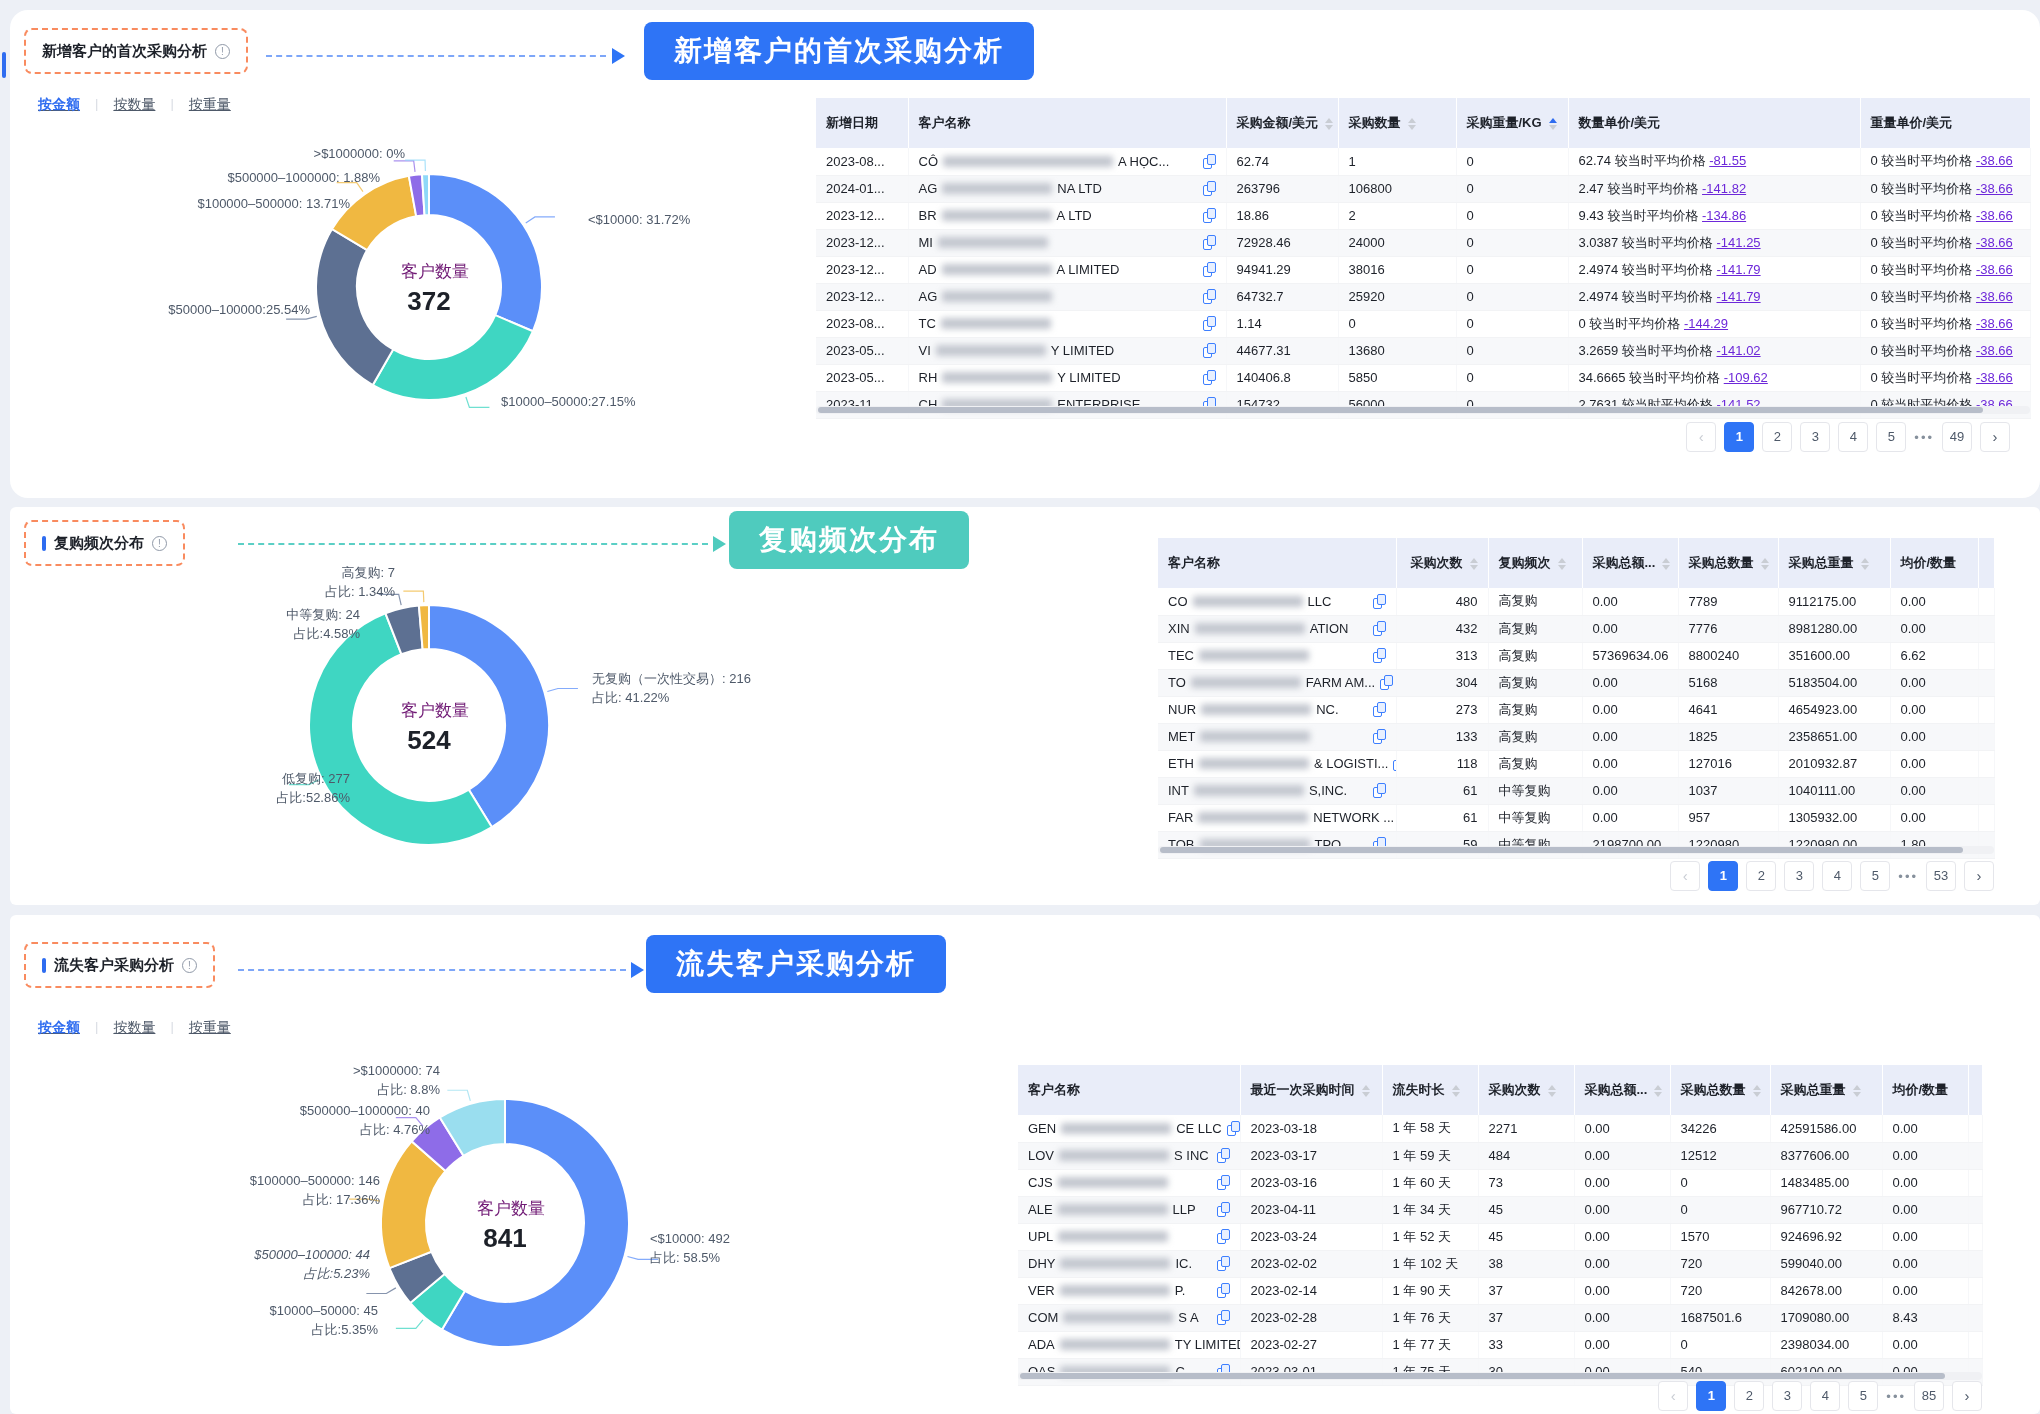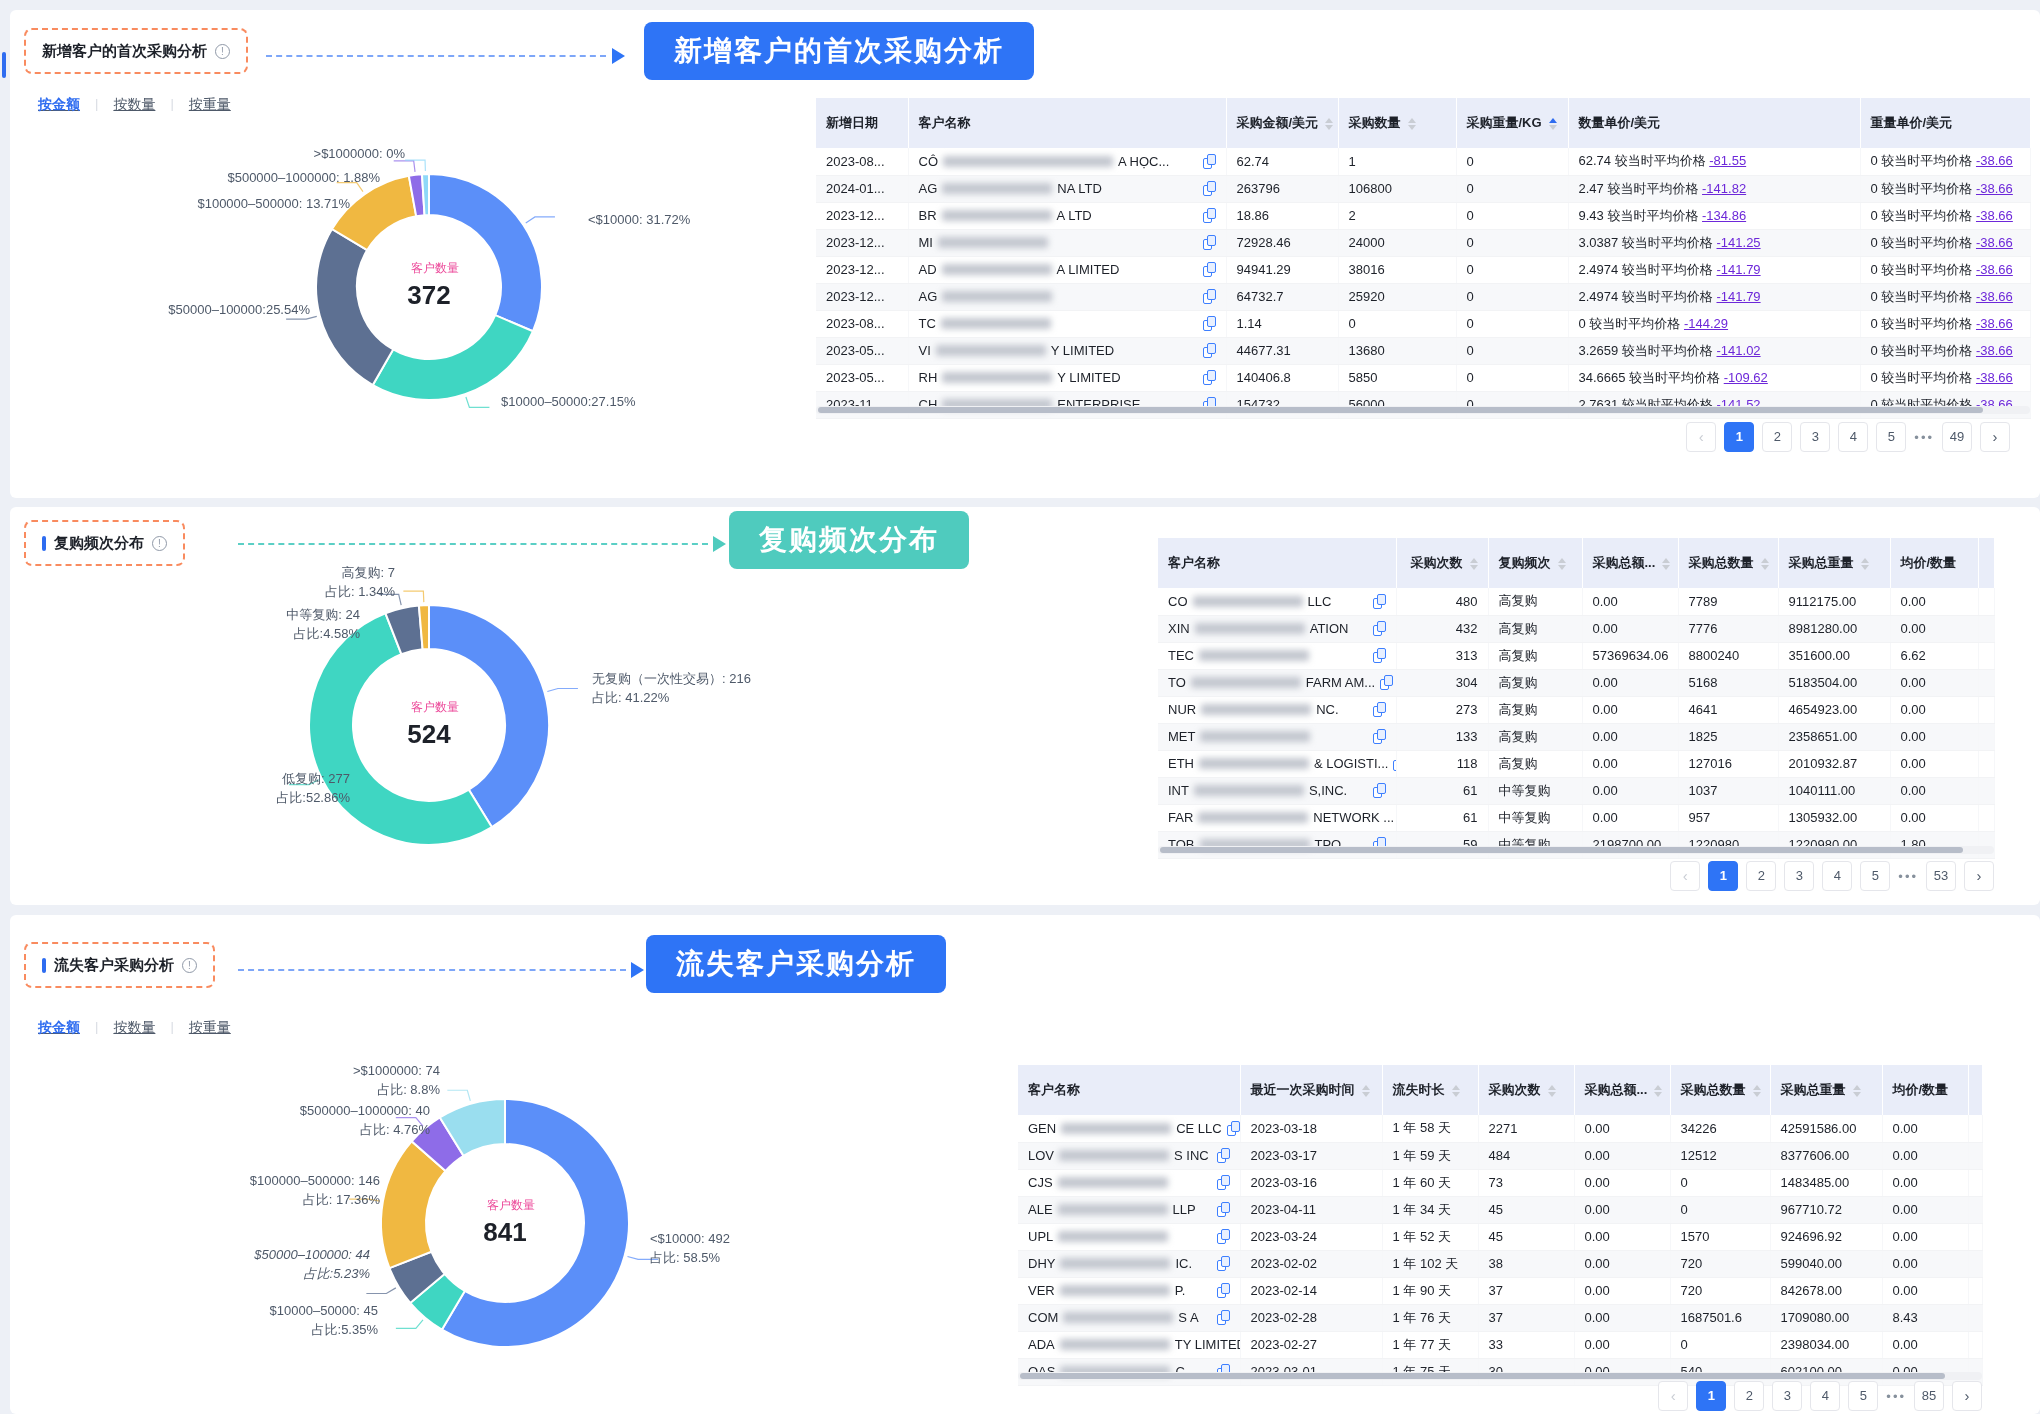--- a/index.html
+++ b/index.html
@@ -1,20 +1,20 @@
 <!DOCTYPE html>
 <html><head>
 <meta charset="utf-8">
 <style>
   * { margin:0; padding:0; box-sizing:border-box; }
   html,body { width:2040px; height:1414px; background:#EDF0F6; font-family:"Liberation Sans","DejaVu Sans",sans-serif; overflow:hidden; }
   #page { position:relative; width:2040px; height:1414px; }
 
   .card { position:absolute; left:10px; right:0; background:#fff; border-radius:6px; overflow:hidden; }
-  #card0 { top:10px;  height:488px; }
+  #card0 { top:10px;  height:488px;border-radius:18px; }
   #card1 { top:507px; height:398px; }
   #card2 { top:915px; height:499px; }
 
   .edge-bar { position:absolute; left:2px; top:52px; width:4px; height:26px; background:#2E6CF0; border-radius:2px; }
 
   .title-box { position:absolute; display:inline-flex; align-items:center; gap:8px; border:2px dashed #F98B5F; border-radius:8px; padding:0 16px; height:46px; font-size:15px; font-weight:700; color:#1D2129; background:#fff; z-index:3; }
   #card0 .title-box { left:14px; top:18px; }
   #card1 .title-box { left:14px; top:13px; }
   #card2 .title-box { left:14px; top:27px; }
   .tbar { width:4px; height:15px; background:#2E6CF0; border-radius:2px; }
@@ -38,21 +38,21 @@
   .tabs { position:absolute; display:flex; align-items:flex-start; gap:15px; font-size:14px; color:#4E5969; z-index:3;text-decoration:underline; }
   #card0 .tabs { left:28px; top:86px; }
   #card2 .tabs { left:28px; top:104px; }
   .tab { cursor:pointer; }
   .tab.active { color:#2E6CF0; font-weight:700; }
   .tabs .sep { color:#D8DCE3; font-size:13px; }
 
   .chart-svg { position:absolute; left:0; top:0; z-index:1; }
 
   .center-label { position:absolute; width:140px; text-align:center; z-index:2; }
-  .center-label .cl { font-size:12px; color:#ec4899; margin-bottom:3px;padding-left:12px; }
+  .center-label .cl { font-size:17px; color:#701a75; margin-bottom:3px;padding-left:12px; }
   .center-label .cv { font-size:26px; font-weight:700; color:#1D2129; }
   #card0 .center-label { left:349px; top:250px; }
   #card1 .center-label { left:349px; top:192px; }
   #card2 .center-label { left:425px; top:282px; }
 
   .callout { position:absolute; font-size:13px; color:#4E5969; line-height:19px; z-index:2; white-space:nowrap; }
   .callout span { display:block; }
   .callout span:empty { display:none; }
   .callout.r { text-align:right; }
   #card0 .c0 { left:155px; top:134px; width:240px; }

